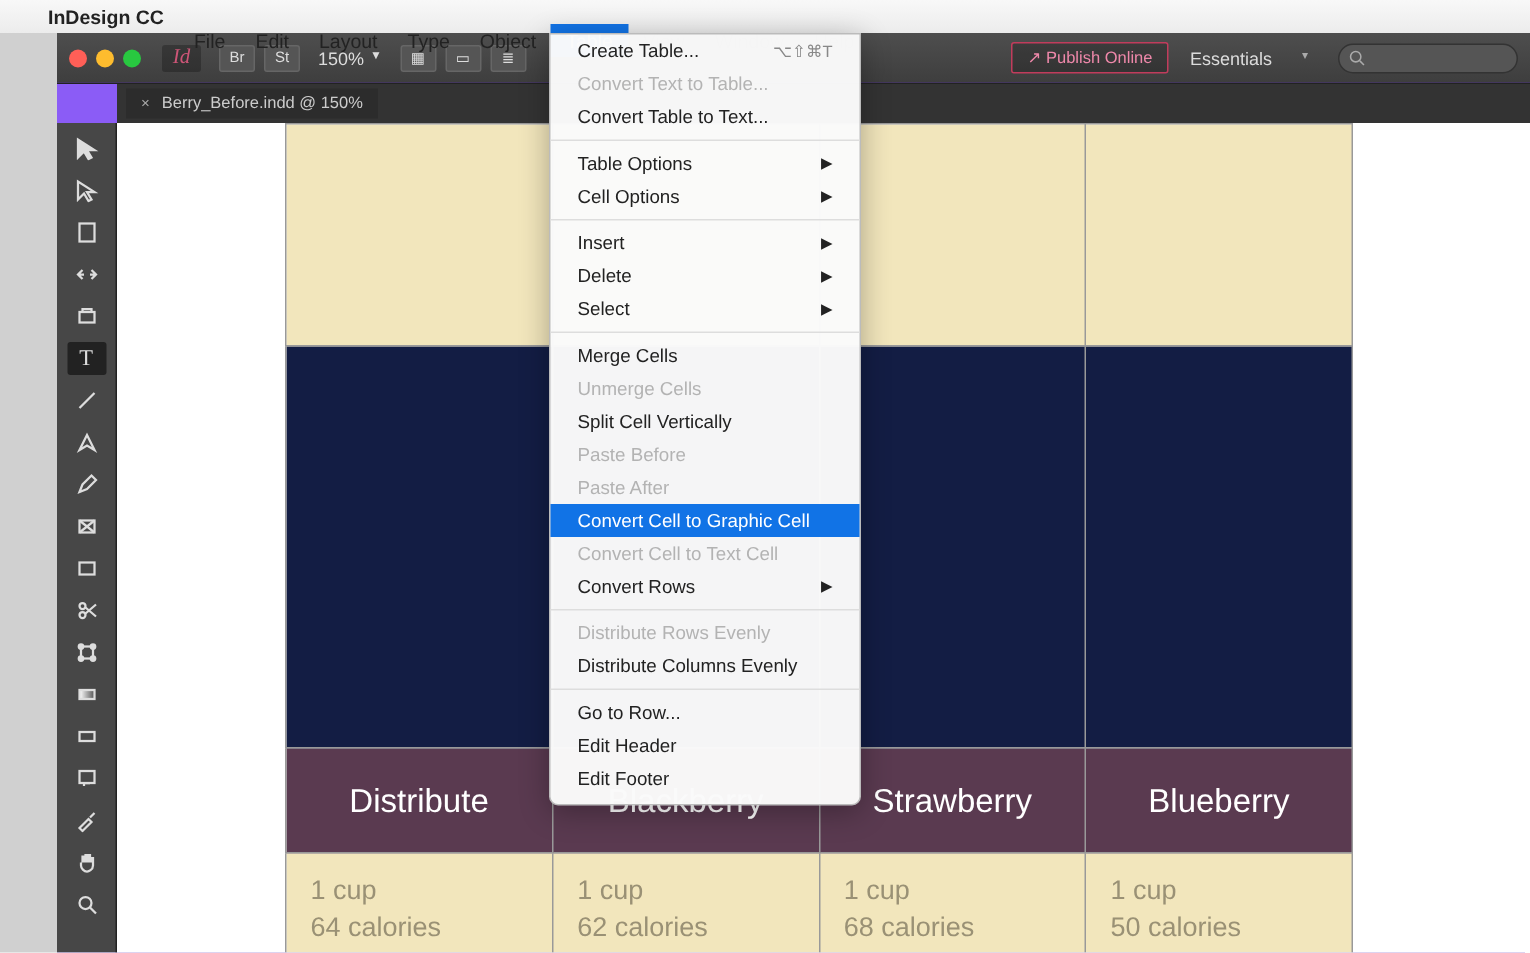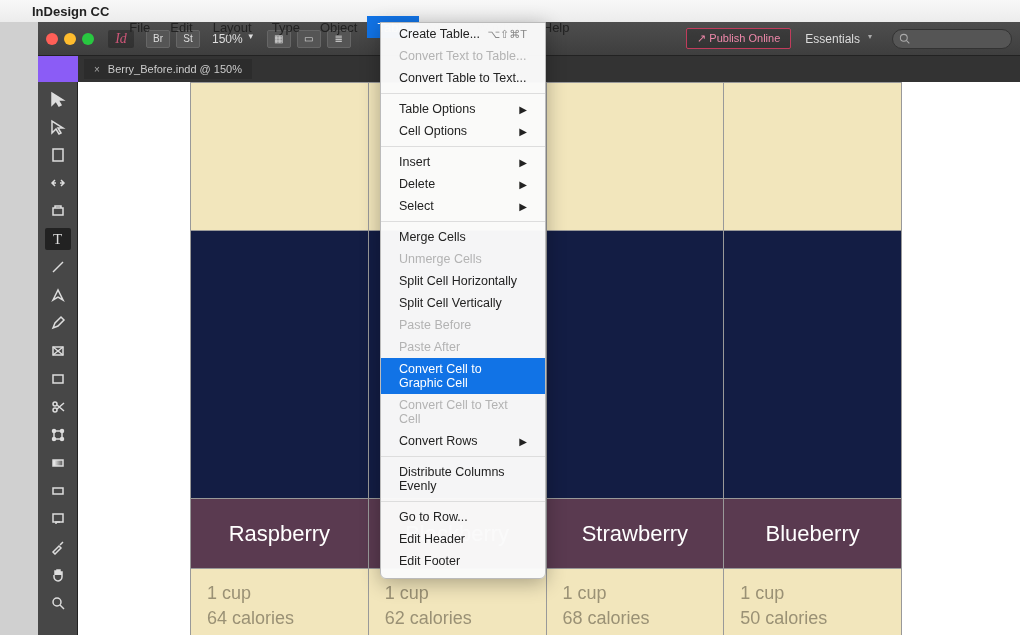--- a/index.html
+++ b/index.html
@@ -16,21 +16,21 @@
 .app-window { position: absolute; top: 22px; left: 38px; right: 0; bottom: 0; background: #8b5cf6; display: flex; flex-direction: column; }
 .app-toolbar { height: 34px; background: linear-gradient(#4e4e4e,#3e3e3e); display: flex; align-items: center; padding: 0 8px; gap: 6px; border-bottom:1px solid #222;}
 .traffic { display:flex; gap:6px; margin-right:8px;}
 .dot { width:12px; height:12px; border-radius:50%; }
 .dot.red{background:#ff5f57;} .dot.yellow{background:#febc2e;} .dot.green{background:#28c840;}
 .tb-icon { width:24px; height:18px; background:#555; border:1px solid #666; border-radius:2px; display:flex; align-items:center; justify-content:center; font-size:10px; color:#ddd;}
 .tb-zoom { color:#ddd; font-size:12px; padding:0 6px; display:flex; align-items:flex-start; gap:4px;}
 .tb-zoom .chev{font-size:8px;}
 .tb-spacer{flex:1;}
 .publish-btn{ border:1px solid #c13c5c; color:#e8a; font-size:11px; padding:3px 10px; border-radius:2px; background:rgba(0,0,0,0.2);}
-.workspace{ color:#dcdcdc; font-size:12px; padding:0 8px; display:flex; align-items:flex-start; gap:8px;}
+.workspace{ color:#dcdcdc; font-size:12px; padding:0 8px; display:flex; align-items:flex-start; gap:20px;}
 .workspace .chev{font-size:8px; color:#aaa;}
 .search-box{ width:120px; height:20px; background:#555; border:1px solid #333; border-radius:10px; margin-left:6px; display:flex; align-items:center; padding:0 6px;}
 .search-box svg{width:11px; height:11px;}
 
 .doc-tabs{ height:26px; background:#333; display:flex; align-items:center; padding:0 6px; margin-left:40px;}
 .doc-tab{ background:#2c2c2c; color:#ccc; font-size:11px; padding:4px 10px; display:flex; align-items:center; gap:8px;}
 .doc-tab .close{font-size:10px; color:#aaa;}
 
 .work-area{ flex:1; display:flex; }
 .tool-panel{ width:40px; background:#474747; border-right:1px solid #222; display:flex; flex-direction:column; align-items:center; padding-top:6px; gap:6px;}
@@ -42,21 +42,21 @@
 .tbl{ width:100%; border-collapse:collapse; }
 .tbl td{ border:1px solid #999; vertical-align:top; }
 .row-cream td{ height:148px; background:#f2e6bc; }
 .row-navy td{ height:268px; background:#131d44; }
 .row-purple td{ height:70px; background:#5a3a50; color:#fff; font-size:22px; text-align:center; vertical-align:middle; font-weight:500;}
 .row-info td{ height:78px; background:#f2e6bc; color:#9a9175; font-size:18px; padding:12px 16px; line-height:1.4;}
 .row-info .serv{display:block;}
 .row-info .cal{display:block;}
 
 
-.dropdown{ position:absolute; top:22px; left:380px; width:166px; background:rgba(250,250,250,0.98); border:1px solid #bbb; box-shadow:0 4px 20px rgba(0,0,0,0.3); font-size:12.5px; color:#222; z-index:200; border-radius:0 0 6px 6px;}
+.dropdown{ position:absolute; top:22px; left:366px; width:208px; background:rgba(250,250,250,0.98); border:1px solid #bbb; box-shadow:0 4px 20px rgba(0,0,0,0.3); font-size:12.5px; color:#222; z-index:200; border-radius:0 0 6px 6px;}
 .dd-item{ padding:4px 18px; display:flex; justify-content:space-between; align-items:center;}
 .dd-item.disabled{ color:#b3b3b3; }
 .dd-item.highlight{ background:#1173e6; color:#fff; }
 .dd-sep{ height:1px; background:#ddd; margin:4px 0;}
 .dd-arrow{ font-size:10px; }
 .dd-short{ color:#888; font-size:11px;}
 
 .id-badge{ margin-right:6px; width:26px; height:18px; display:flex; align-items:center; justify-content:center; font-family:serif; font-style:italic; color:#cc5577; font-size:14px; background:rgba(0,0,0,0.25); border-radius:2px;}
 </style>
 </head>
@@ -240,21 +240,21 @@
                 <td></td>
                 <td></td>
               </tr>
           <tr class="row-navy">
                 <td></td>
                 <td></td>
                 <td></td>
                 <td></td>
               </tr>
           <tr class="row-purple">
-            <td>Raspberry</td>
+            <td>Distribute</td>
             <td>Blackberry</td>
             <td>Strawberry</td>
             <td>Blueberry</td>
           </tr>
           <tr class="row-info">
             <td>
                   <span class="serv">1 cup</span>
                   <span class="cal">64 calories</span>
                 </td>
             <td>
@@ -311,42 +311,42 @@
       <span class="dd-arrow">▶</span>
     </div>
     <div class="dd-sep"></div>
     <div class="dd-item">
       <span>Merge Cells</span>
     </div>
     <div class="dd-item disabled">
       <span>Unmerge Cells</span>
     </div>
     <div class="dd-item">
-      <span>Split Cell Horizontally</span>
-    </div>
-    <div class="dd-item">
       <span>Split Cell Vertically</span>
     </div>
     <div class="dd-item disabled">
       <span>Paste Before</span>
     </div>
     <div class="dd-item disabled">
       <span>Paste After</span>
     </div>
     <div class="dd-item highlight">
       <span>Convert Cell to Graphic Cell</span>
     </div>
     <div class="dd-item disabled">
       <span>Convert Cell to Text Cell</span>
     </div>
     <div class="dd-item">
       <span>Convert Rows</span>
       <span class="dd-arrow">▶</span>
     </div>
     <div class="dd-sep"></div>
+    <div class="dd-item disabled">
+      <span>Distribute Rows Evenly</span>
+    </div>
     <div class="dd-item">
       <span>Distribute Columns Evenly</span>
     </div>
     <div class="dd-sep"></div>
     <div class="dd-item">
       <span>Go to Row...</span>
     </div>
     <div class="dd-item">
       <span>Edit Header</span>
     </div>

